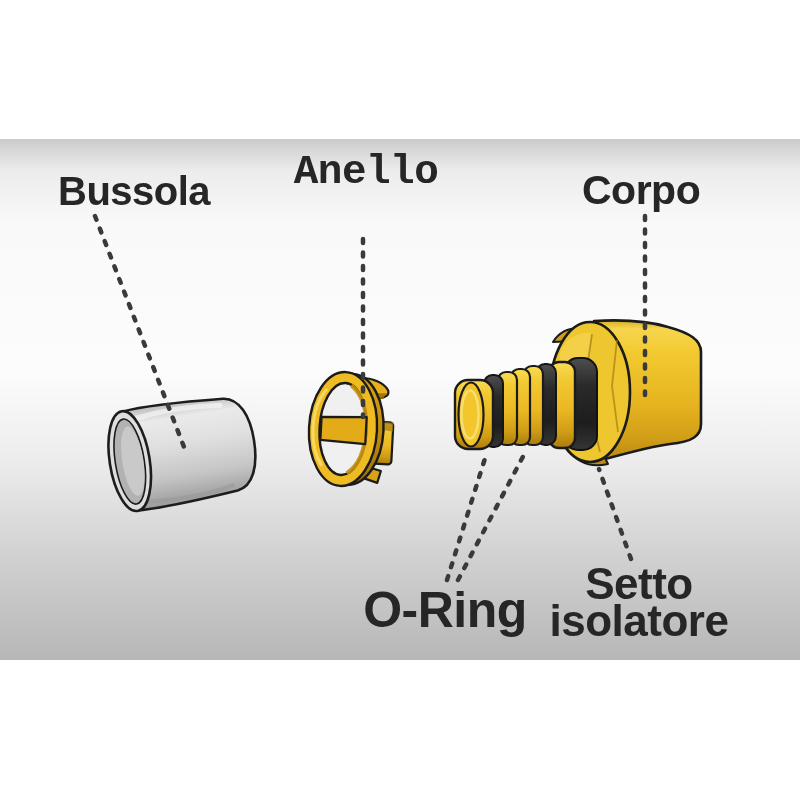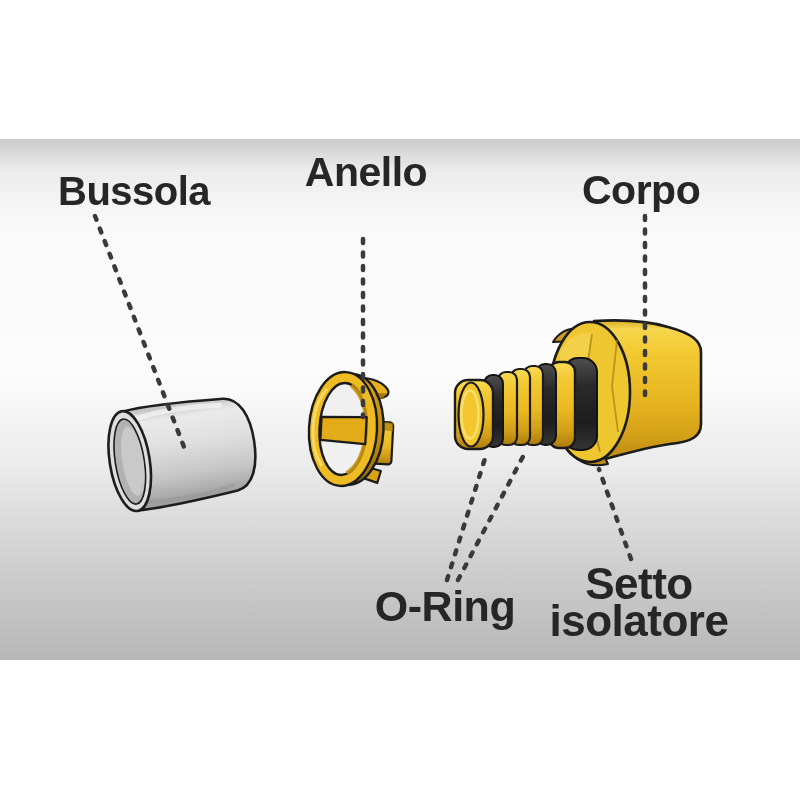--- a/index.html
+++ b/index.html
@@ -6,23 +6,23 @@
   .page{position:relative;width:800px;height:800px;background:#ffffff;overflow:hidden;
         font-family:"Liberation Sans",sans-serif;}
   .frame{position:absolute;left:0;top:139px;width:800px;height:521px;
          background:linear-gradient(180deg,#cbcbcb 0%,#ececec 6%,#f9f9f9 16%,#fcfcfc 45%,
                     #ececec 62%,#d4d4d4 78%,#b7b7b7 100%);}
   .art{position:absolute;left:0;top:0;width:800px;height:800px;}
   .lbl{position:absolute;font-weight:bold;color:#262626;line-height:1;letter-spacing:-0.5px;
        white-space:nowrap;}
   .lbl.center{text-align:center;white-space:normal;}
   .lbl-bussola{left:10px;top:171px;font-size:40px;margin-left:48px;}
-  .lbl-anello{left:196px;top:154px;width:340px;font-size:41px;line-height:0.9;}
+  .lbl-anello{left:196px;top:154px;width:340px;font-size:41px;line-height:0.9;font-family:Liberation Mono, monospace;}
   .lbl-corpo{left:582px;top:170px;font-size:41px;text-align:right;}
-  .lbl-oring{left:275px;top:585px;width:340px;font-size:43px;text-align:center;}
+  .lbl-oring{left:275px;top:585px;width:340px;font-size:50px;text-align:center;}
   .lbl-setto{left:469px;top:565px;width:340px;font-size:44px;line-height:0.85;}
 </style>
 </head>
 <body>
 
 <div class="page">
 
   <div class="frame"></div>
 
   <svg class="art" viewBox="0 0 800 800" xmlns="http://www.w3.org/2000/svg">

